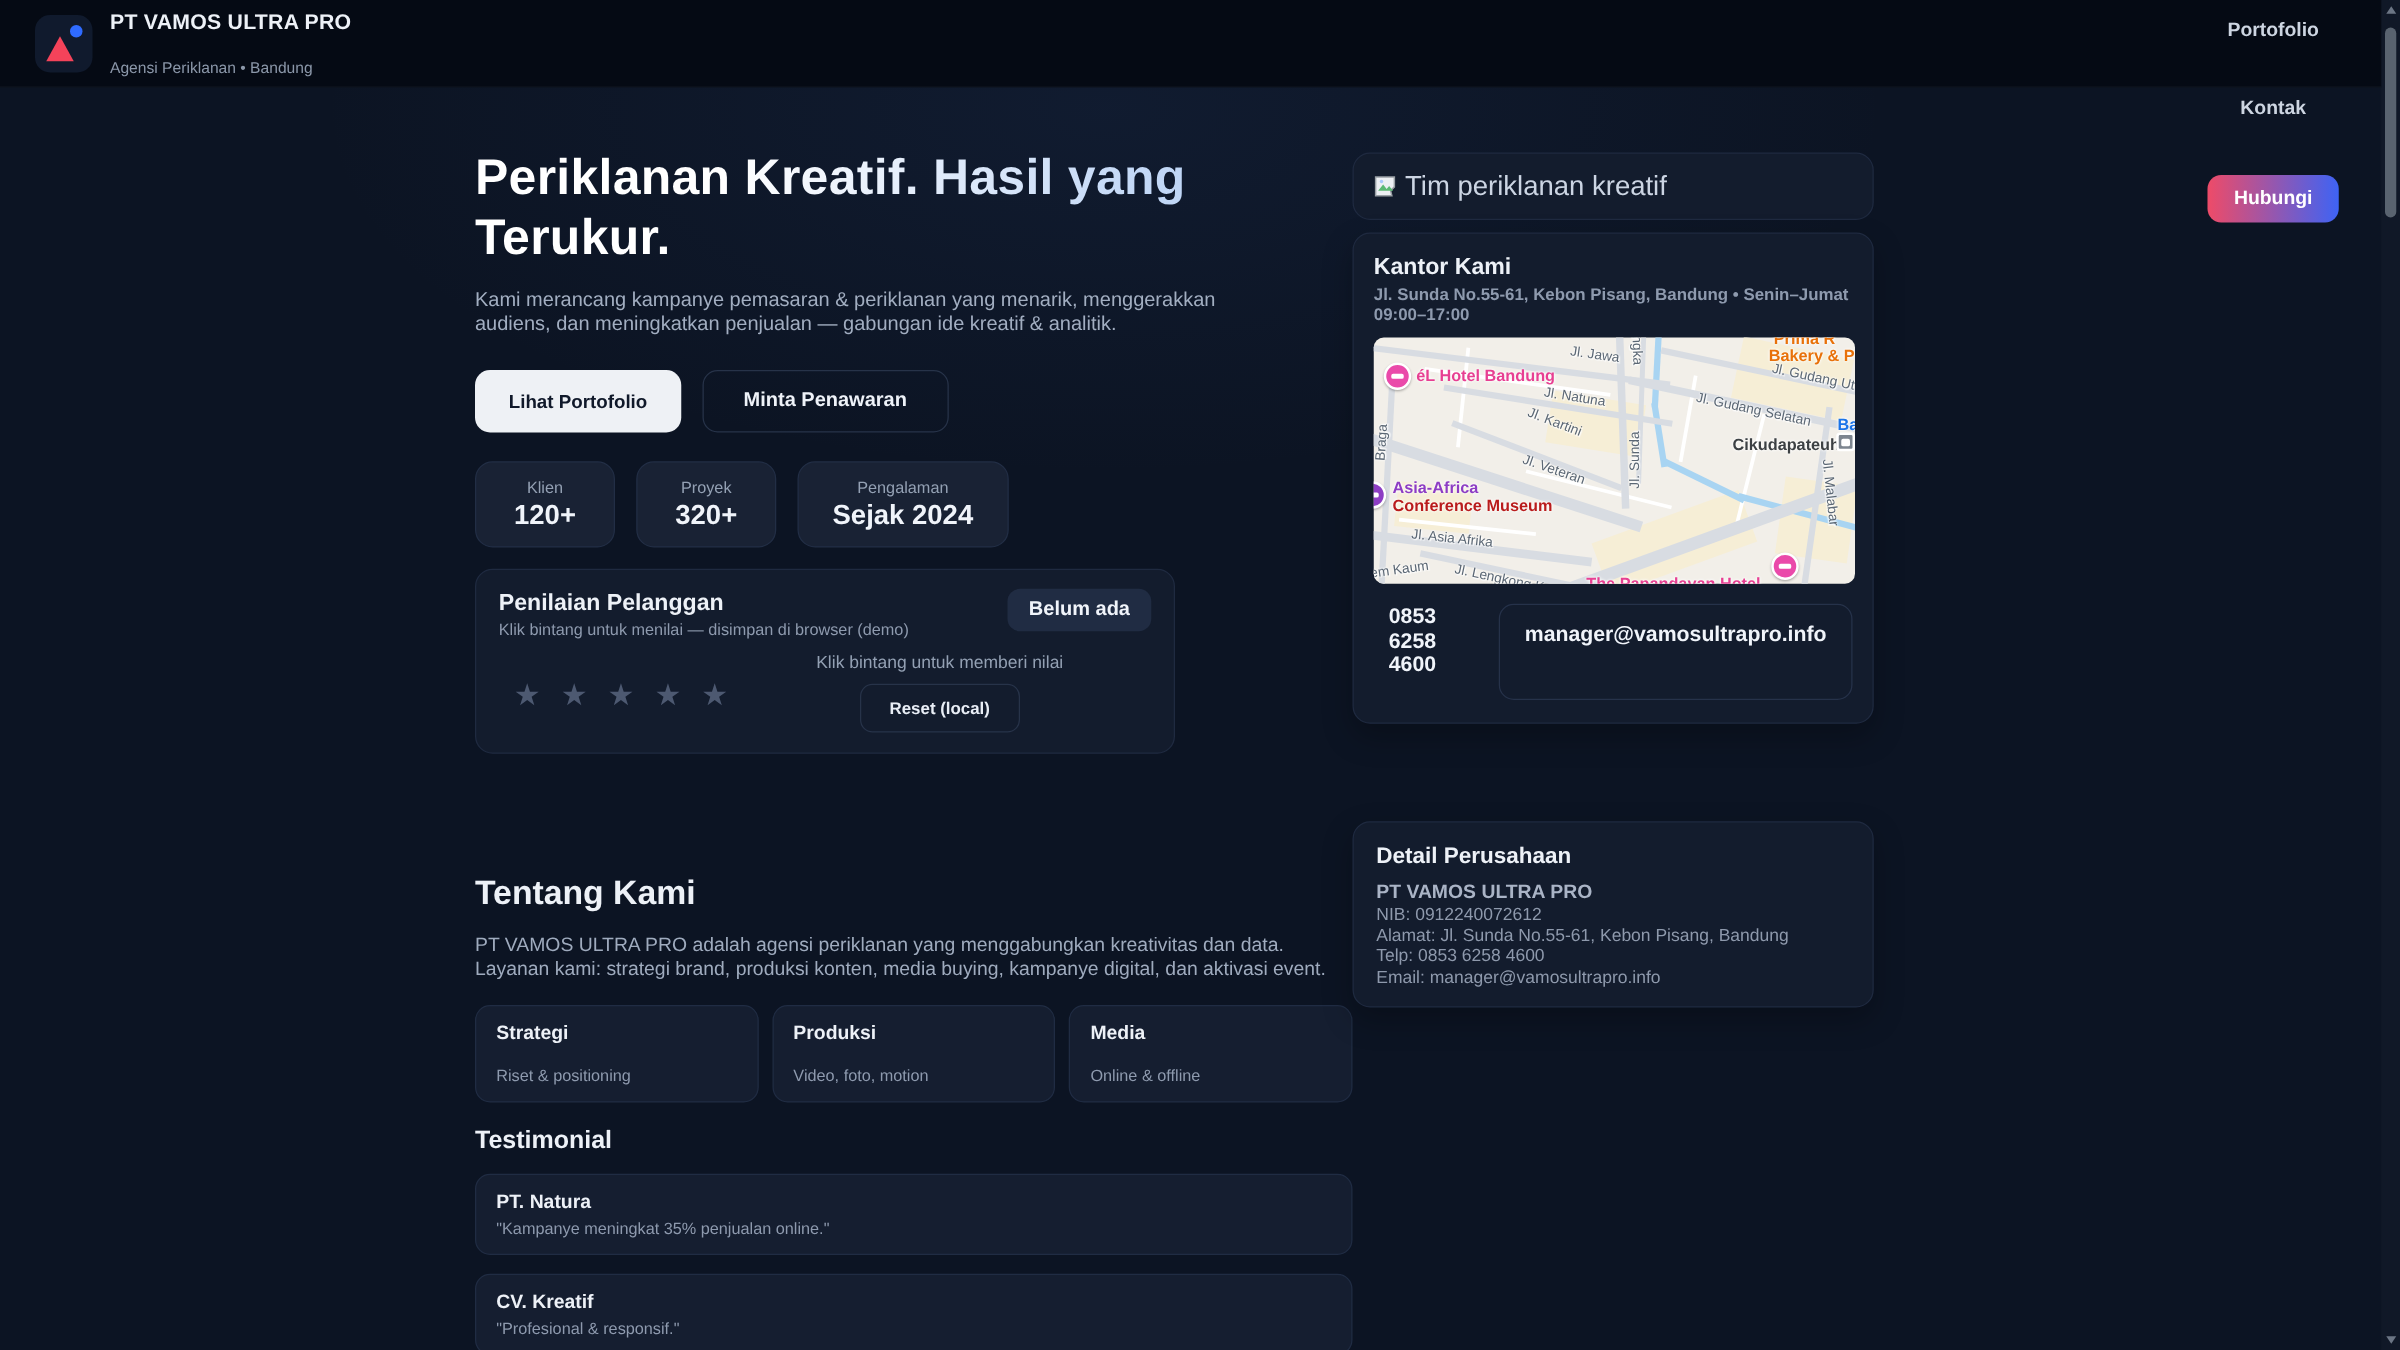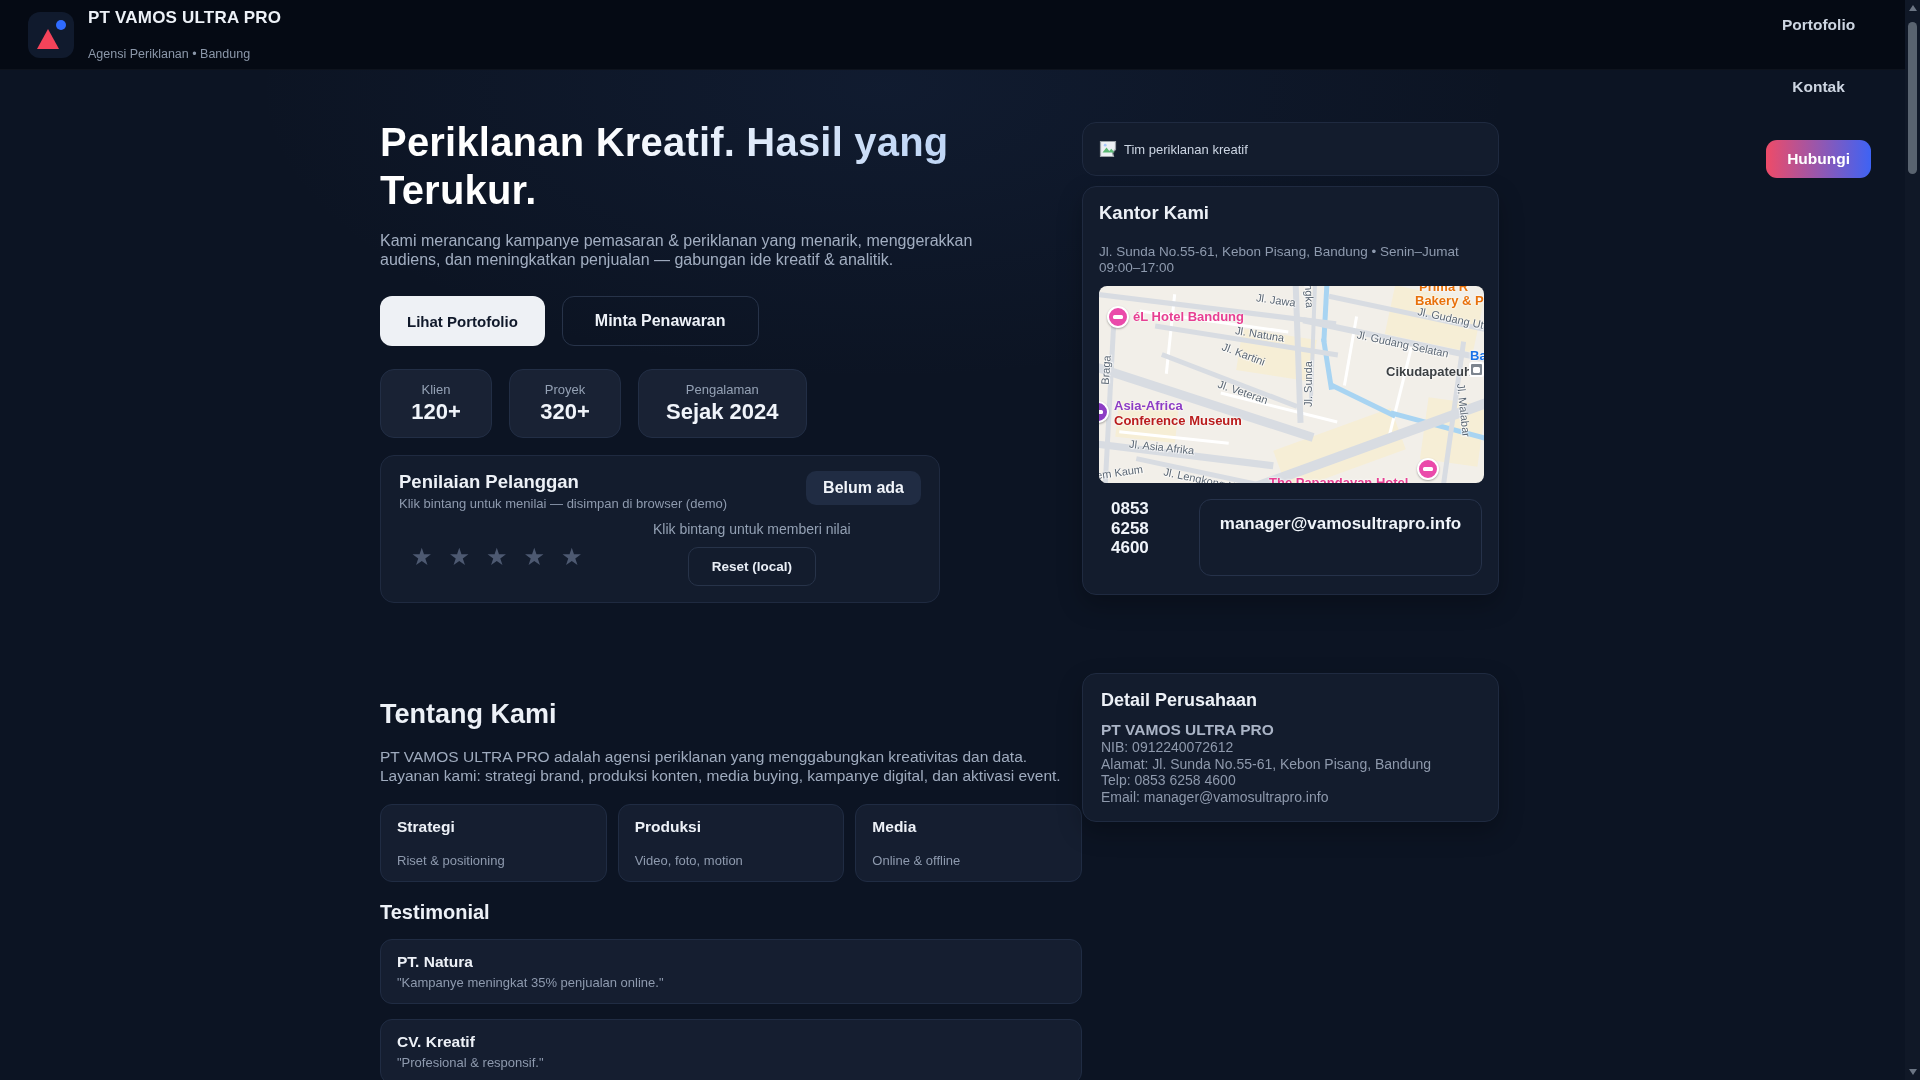--- a/index.html
+++ b/index.html
@@ -104,28 +104,28 @@
   }
   .testi-name{ font-size:15.5px; font-weight:bold; }
   .testi-quote{ font-size:13px; color:#8e9aae; margin-top:4px; }
 
   
   .img-card{
     margin-top:52px; height:54px; border-radius:14px;
     background:#131c2d; border:1px solid #1f2a40;
     display:flex; align-items:center; padding:0 16px; gap:3px; overflow:hidden;
   }
-  .alt-text{ font-size:13px; color:#ccd5e3; }
+  .alt-text{ font-size:22px; color:#ccd5e3; }
   .panel{
     background:#131c2d; border:1px solid #1f2a40; border-radius:14px;
     box-shadow:0 10px 24px rgba(0,0,0,0.25);
   }
   .office-card{ margin-top:10px; padding:15px 16px 18px; }
   .office-title{ font-size:18.5px; font-weight:bold; }
-  .office-addr{ margin-top:20px; font-size:13.5px; line-height:16px; color:#8e9aae; }
+  .office-addr{ margin-top:4px; font-size:13.5px; line-height:16px; color:#8e9aae;font-weight:bold; }
   .contact-row{ margin-top:16px; display:flex; gap:22px; align-items:flex-start; padding-left:12px; }
   .phone{ width:66px; font-size:17px; font-weight:bold; line-height:19.5px; color:#f0f4fa; }
   .email-box{
     flex:1; height:77px; border:1px solid #26324a; border-radius:12px;
     display:flex; align-items:flex-start; justify-content:center;
     padding-top:14px; font-size:17px; font-weight:bold; color:#f0f4fa; cursor:pointer;
   }
   .detail-card{ margin-top:78px; padding:16px 18px; }
   .detail-title{ font-size:18px; font-weight:bold; }
   .detail-name{ margin-top:10px; font-size:15.5px; font-weight:bold; color:#aab4c6; }

